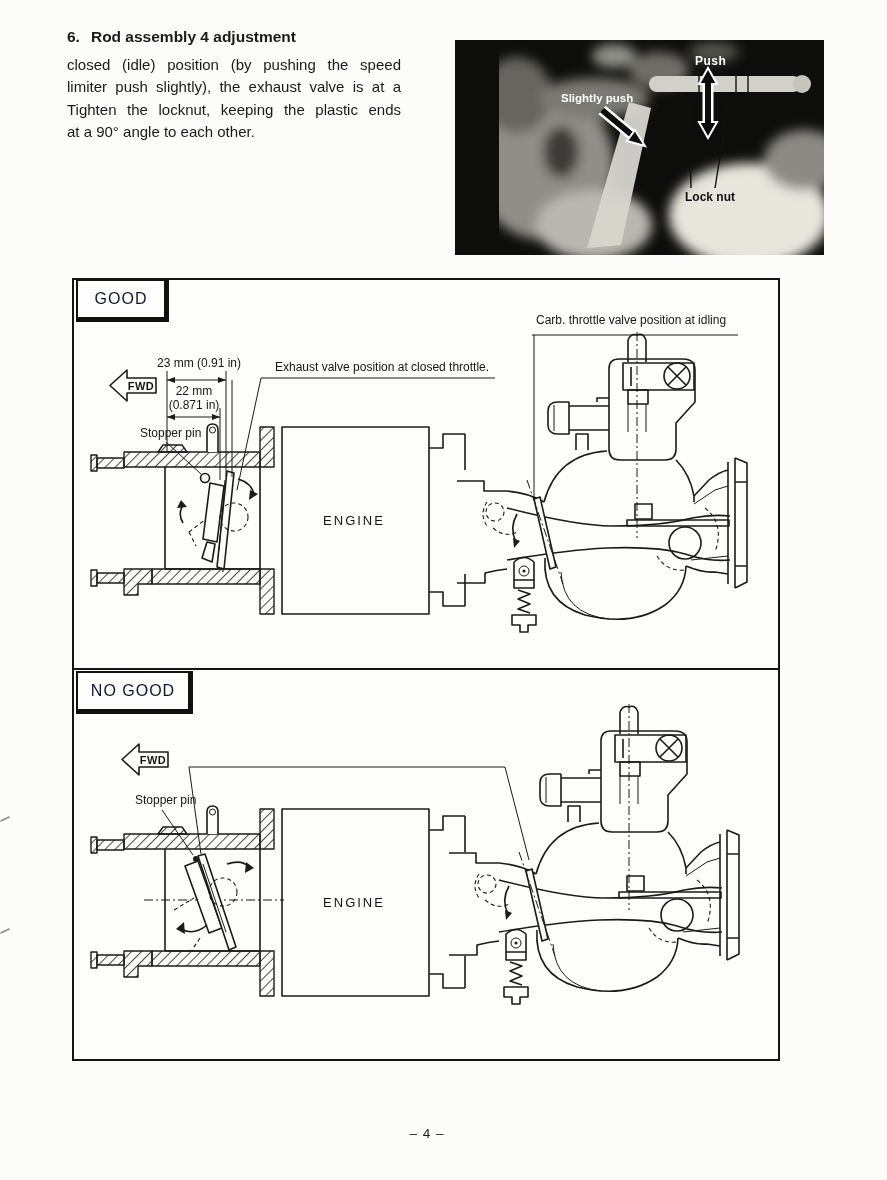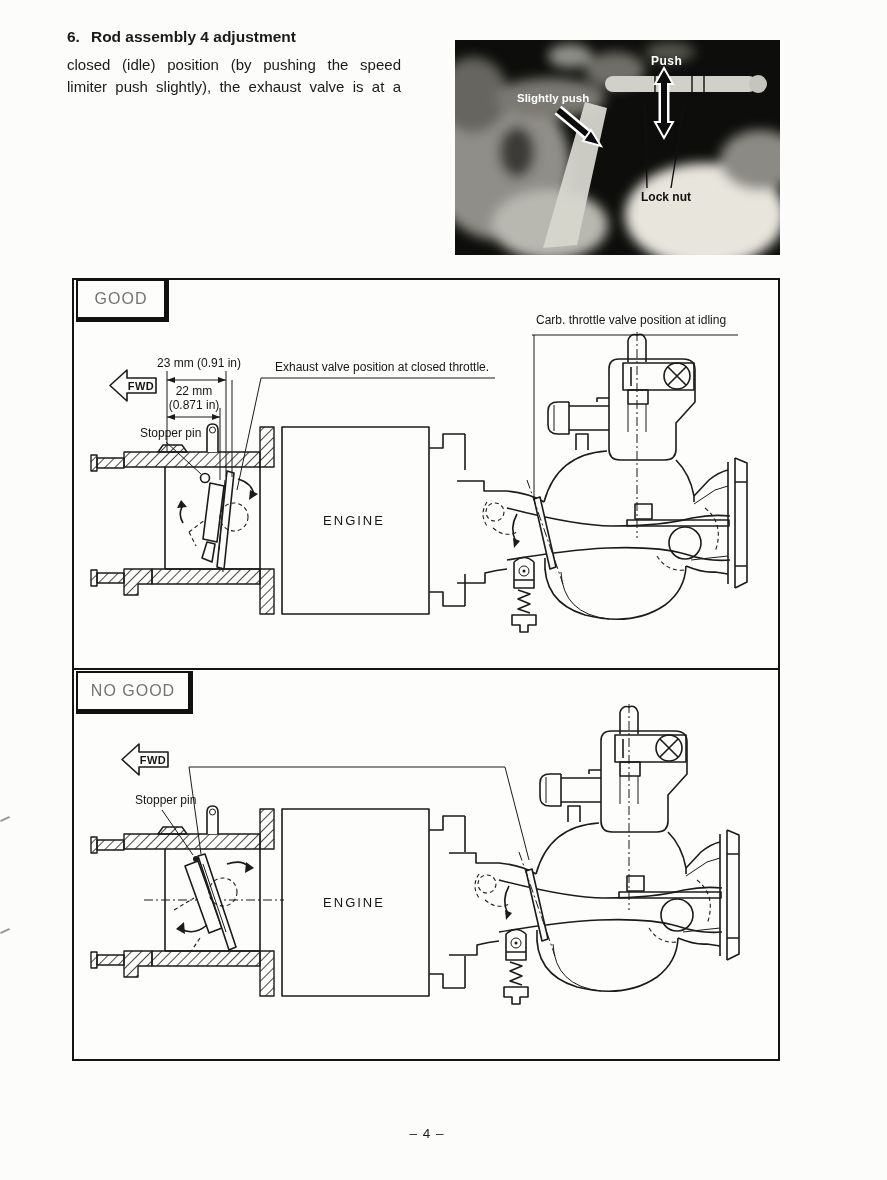--- a/index.html
+++ b/index.html
@@ -4,30 +4,30 @@
 <style>
   html,body{margin:0;padding:0;background:#e8e8e6;}
   .page{position:relative;width:887px;height:1180px;background:#fcfcfa;
         font-family:"Liberation Sans",sans-serif;color:#1a1a1a;overflow:hidden;}
   
   .heading{position:absolute;left:67px;top:28px;font-size:15.5px;font-weight:bold;display:flex;gap:11px;}
   .body-text{position:absolute;left:67px;top:54px;width:334px;font-size:15px;line-height:22.4px;}
   .jline{text-align:justify;text-align-last:justify;white-space:normal;}
   .jline.last{text-align-last:left;}
   
-  .photo{position:absolute;left:455px;top:40px;width:325px;height:215px;background:#0d0d0b;}
+  .photo{position:absolute;left:455px;top:40px;width:325px;height:215px;background:#0d0d0b;padding-left:44px;}
   .photo svg{display:block;}
   
   .diagram-box{position:absolute;left:72px;top:278px;width:704px;height:779px;border:2px solid #141414;background:#fdfdfc;}
   .panel{position:relative;}
   .panel-good{height:388px;border-bottom:2px solid #141414;}
   .panel-nogood{height:389px;}
   .corner-label{position:absolute;z-index:5;display:flex;align-items:center;justify-content:center;
         background:#fdfdfc;border:2px solid #111;border-right-width:5px;border-bottom-width:5px;
-        font-size:16px;letter-spacing:1px;color:#737373;}
+        font-size:16px;letter-spacing:1px;color:#0f172a;}
   .label-good{left:76px;top:279px;width:86px;height:36px;}
   .label-nogood{left:76px;top:671px;width:110px;height:36px;}
   
   .diag path,.diag line,.diag circle,.diag polyline,.diag polygon,.diag rect{
         fill:none;stroke:#1b1b1b;stroke-width:1.6;stroke-linejoin:round;stroke-linecap:butt;}
   .diag .h{fill:url(#hatch);stroke-width:1.4;}
   .diag .fw{fill:#fdfdfc;}
   .diag .fb{fill:#1b1b1b;stroke:none;}
   .diag .thin{stroke-width:1;}
   .diag .dash{stroke-width:1.1;stroke-dasharray:4 3;}
@@ -47,20 +47,22 @@
 <div class="page">
 
   <div class="heading">
     <span>6.</span>
     <span>Rod assembly 4 adjustment</span>
   </div>
 
   <div class="body-text">
     <div class="jline">closed (idle) position (by pushing the speed</div>
     <div class="jline">limiter push slightly), the exhaust valve is at a</div>
+    <div class="jline">Tighten the locknut, keeping the plastic ends</div>
+    <div class="jline last">at a 90° angle to each other.</div>
   </div>
 
   <div class="photo">
     <svg class="photo-svg" width="325" height="215" viewBox="0 0 325 215">
       <defs>
         <filter id="pblur" x="-30%" y="-30%" width="160%" height="160%">
             <feGaussianBlur stdDeviation="6"></feGaussianBlur>
           </filter>
       </defs>
       <rect width="325" height="215" fill="#0d0d0b"></rect>

